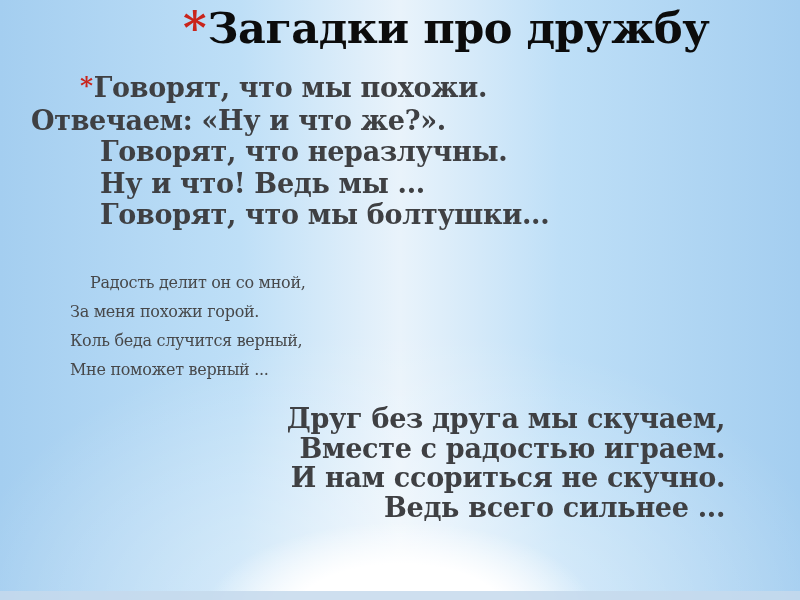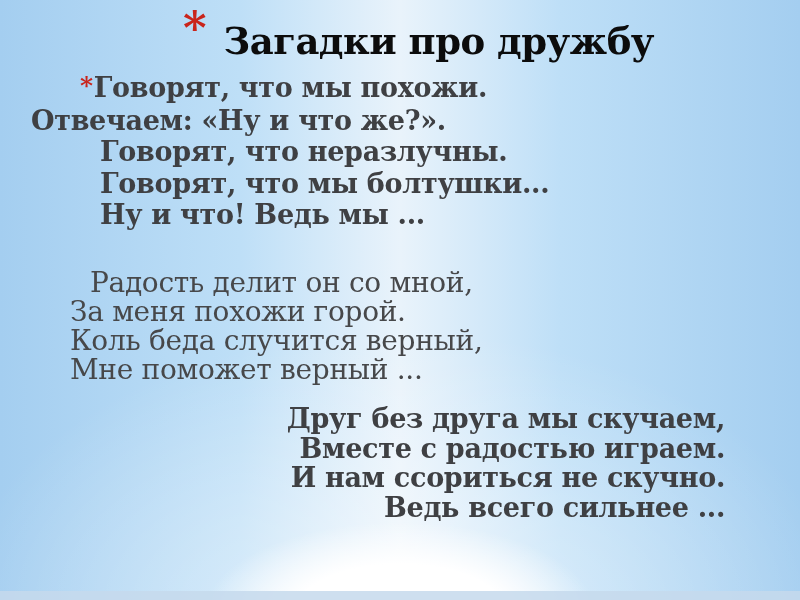--- a/index.html
+++ b/index.html
@@ -13,36 +13,36 @@
       radial-gradient(ellipse 620px 400px at 50% 103%, rgba(255,255,255,0.55) 0%, rgba(255,255,255,0) 72%),
       linear-gradient(90deg,#a4cef0 0%,#bedff7 30%,#e9f3fb 50%,#bedff7 70%,#a4cef0 100%);
   }
   .title-row{
     position:absolute;left:183px;top:4px;
     display:flex;align-items:flex-start;
   }
   .ast{color:#c9241b;font-weight:bold;}
   .ast-title{font-size:45px;line-height:1;margin:2px 1px 0 0;}
   .title{
-    font-size:37px;line-height:1.15;margin:16px;
+    font-size:43px;line-height:1.15;margin:0;
     color:#0c0c0c;font-weight:bold;letter-spacing:-0.5px;
     white-space:nowrap;
   }
   .stanza{position:absolute;white-space:nowrap;}
   .s1{
     left:100px;width:625px;top:72px;text-align:left;
     font-weight:bold;font-size:27px;line-height:31.6px;
     color:#3f4043;letter-spacing:-0.3px;
   }
   .s1 .l1{transform:translateX(-20px);}
   .s1 .shiftL{transform:translateX(-69px);}
   .ast-body{font-size:25px;position:relative;top:-3px;margin-right:1px;}
   .s2{
     left:70px;top:268px;text-align:left;
-    font-weight:400;font-size:28px;line-height:29px;
+    font-weight:400;font-size:16px;line-height:29px;
     color:#47484a;letter-spacing:-0.3px;
   }
   .s2 .indent{text-indent:20px;}
   .s3{
     left:100px;width:625px;top:404px;text-align:right;
     font-weight:bold;font-size:27px;line-height:29.5px;
     color:#3f4043;letter-spacing:-0.3px;
   }
   .bottom-band{
     position:absolute;left:0;bottom:0;width:800px;height:9px;
@@ -56,22 +56,22 @@
 
   <div class="title-row">
     <span class="ast ast-title">*</span>
     <h1 class="title">Загадки про дружбу</h1>
   </div>
 
   <div class="stanza s1">
     <div class="line l1"><span class="ast ast-body">*</span><span>Говорят, что мы похожи.</span></div>
     <div class="line shiftL">Отвечаем: «Ну и что же?».</div>
     <div class="line">Говорят, что неразлучны.</div>
+    <div class="line">Ну и что! Ведь мы ...</div>
     <div class="line">Говорят, что мы болтушки...</div>
-    <div class="line">Ну и что! Ведь мы ...</div>
   </div>
 
   <div class="stanza s2">
     <div class="line indent">Радость делит он со мной,</div>
     <div class="line">За меня похожи горой.</div>
     <div class="line">Коль беда случится верный,</div>
     <div class="line">Мне поможет верный ...</div>
   </div>
 
   <div class="stanza s3">

